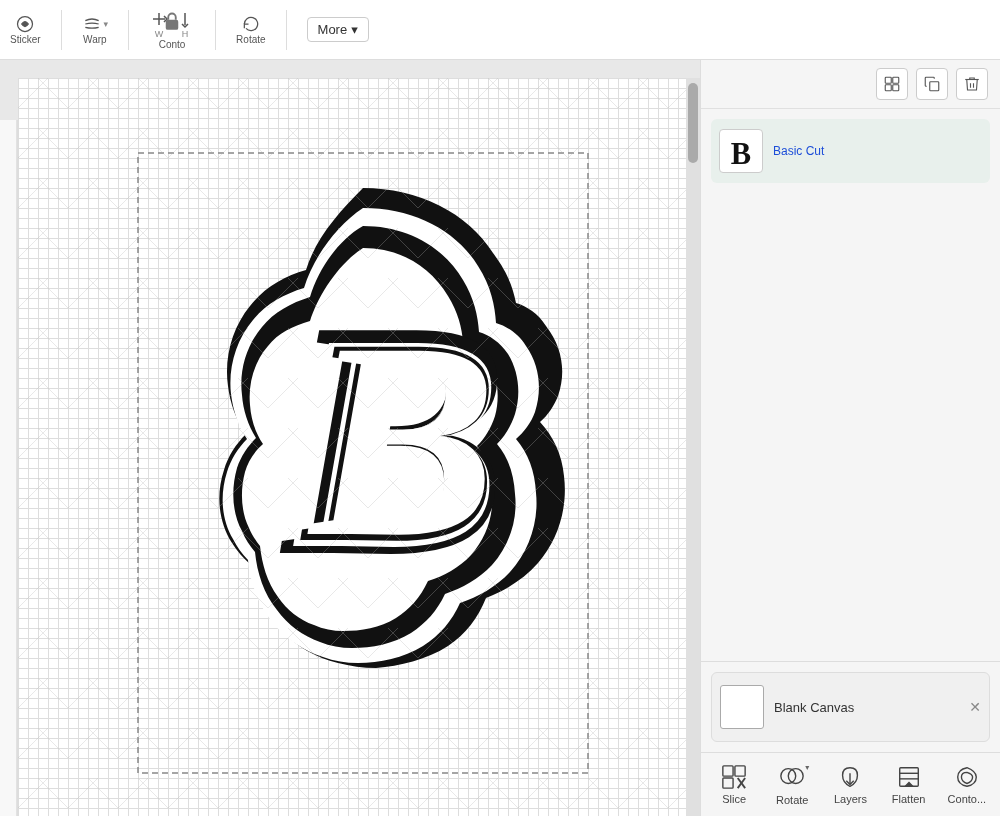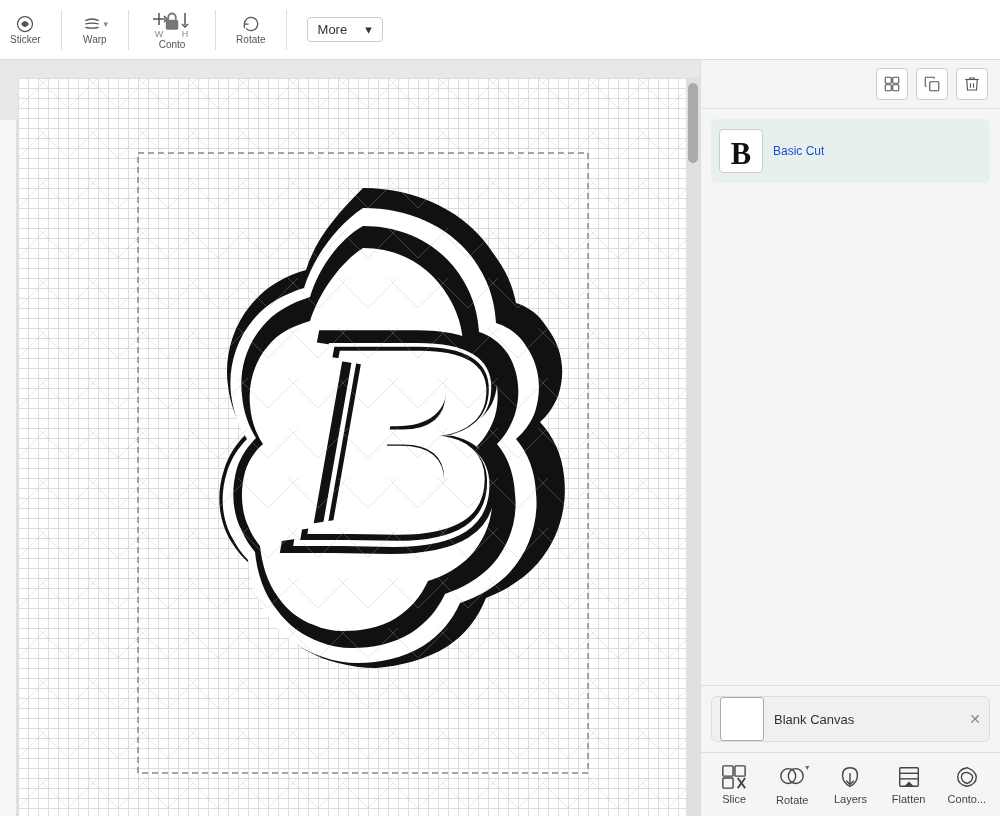--- a/index.html
+++ b/index.html
@@ -33,21 +33,21 @@
     }
     .toolbar-group svg { width: 20px; height: 20px; }
     .toolbar-separator {
       width: 1px;
       height: 40px;
       background: #ddd;
     }
     .more-btn {
       display: flex;
       align-items: center;
-      gap: 18px;
+      gap: 4px;
       padding: 4px 10px;
       border: 1px solid #ccc;
       border-radius: 4px;
       background: white;
       font-size: 13px;
       cursor: pointer;
       color: #333;
     }
 
     
@@ -212,21 +212,21 @@
 
     
     #blank-canvas-section {
       padding: 10px;
       border-top: 1px solid #ddd;
     }
     .blank-canvas-item {
       display: flex;
       align-items: center;
       gap: 10px;
-      padding: 0 8px;
+      padding: 12px 8px;
       background: #f0f0f0;
       border: 1px solid #ddd;
       border-radius: 6px;
       cursor: pointer;
     }
     .blank-canvas-thumb {
       width: 44px; height: 44px;
       background: white;
       border: 1px solid #aaa;
       border-radius: 3px;

